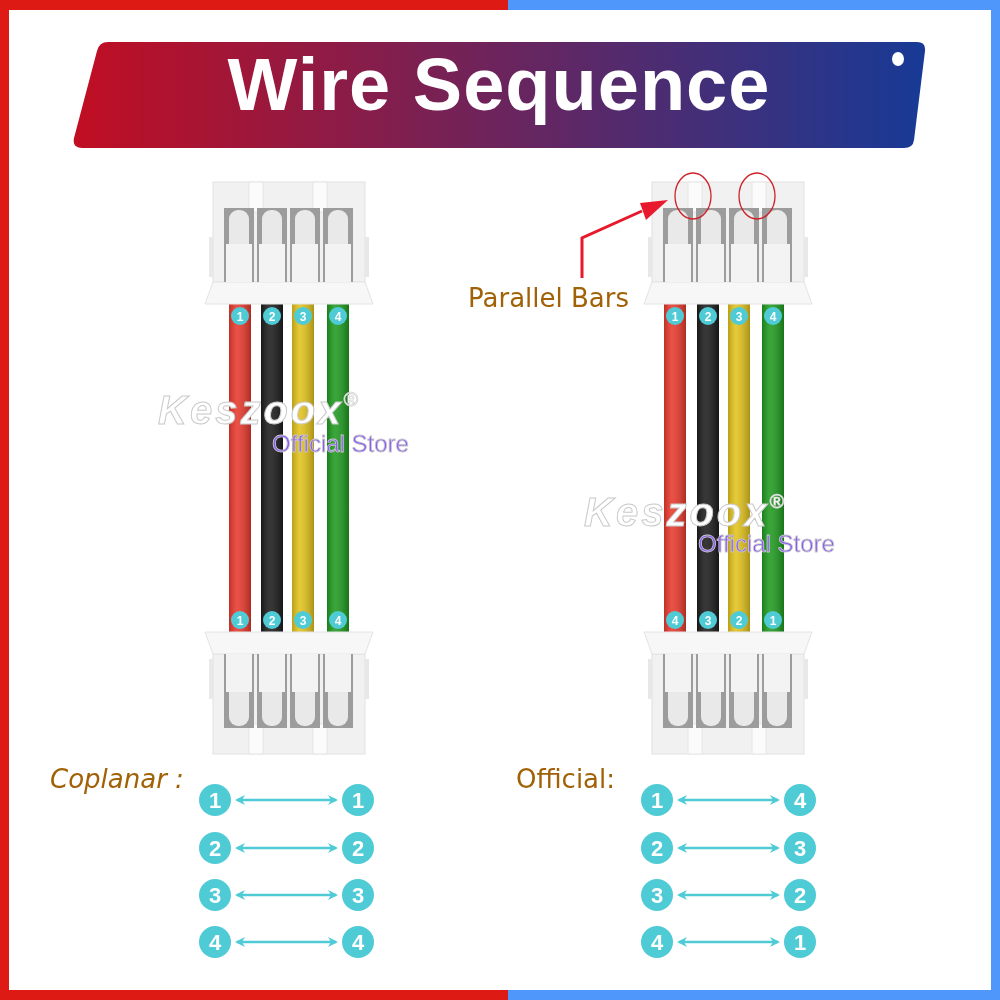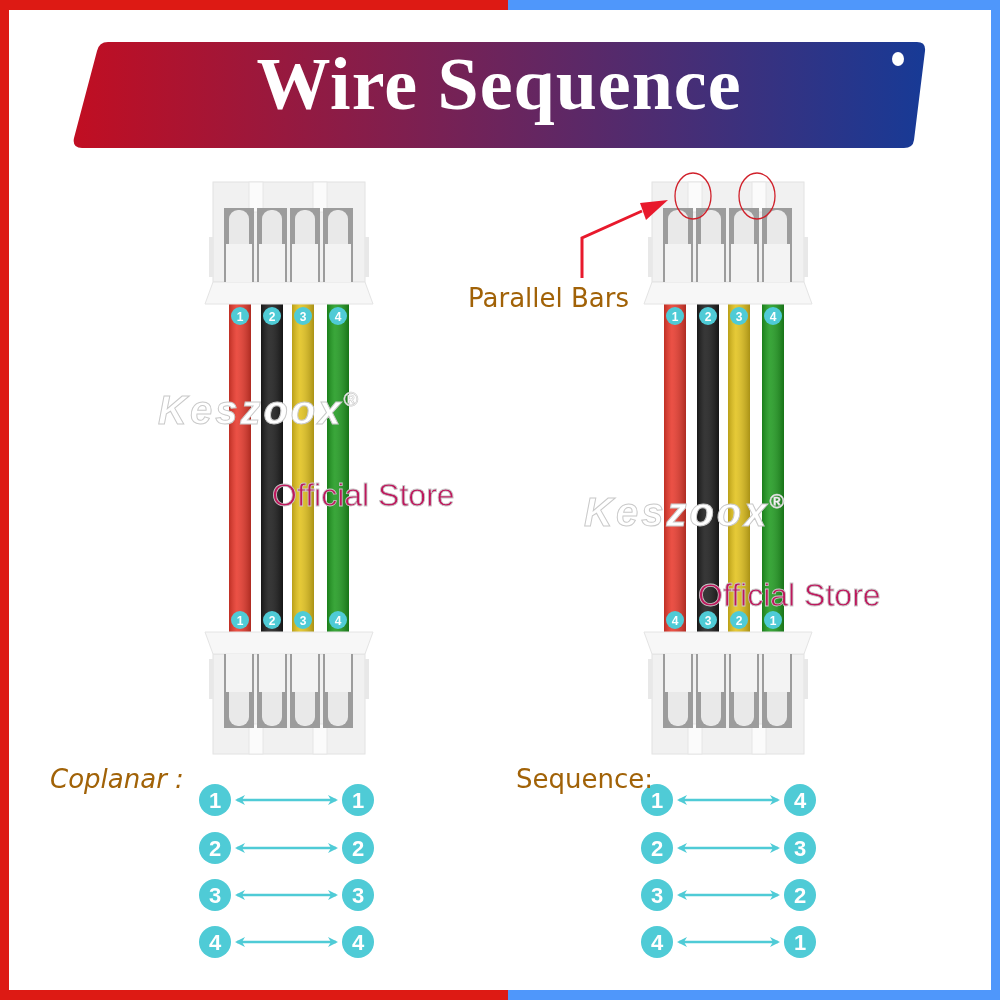--- a/index.html
+++ b/index.html
@@ -1,24 +1,24 @@
 <!DOCTYPE html>
 <html><head>
 <meta charset="utf-8">
 <style>
   html,body{margin:0;padding:0;}
   body{width:1000px;height:1000px;position:relative;overflow:hidden;background:#fff;font-family:"Liberation Sans",sans-serif;}
   .frame-left{position:absolute;left:0;top:0;width:508px;height:1000px;background:#dd1a14;}
   .frame-right{position:absolute;left:508px;top:0;width:492px;height:1000px;background:#4f97fb;}
   .canvas{position:absolute;left:9px;top:10px;width:982px;height:980px;background:#fff;}
   svg{position:absolute;left:0;top:0;}
-  .title{position:absolute;left:73px;top:42px;width:852px;height:84px;display:flex;align-items:center;justify-content:center;color:#fff;font-weight:bold;font-size:74px;letter-spacing:1px;font-family:Liberation Serif, serif;}
+  .title{position:absolute;left:73px;top:42px;width:852px;height:84px;display:flex;align-items:center;justify-content:center;color:#fff;font-weight:bold;font-size:74px;letter-spacing:1px;font-family:Liberation Sans, sans-serif;}
   .label{position:absolute;color:#a16207;font-family:"DejaVu Sans",sans-serif;font-size:26px;}
   .wm1{position:absolute;font-style:italic;font-weight:bold;font-size:40px;color:#fff;-webkit-text-stroke:1px #c9c9c9;letter-spacing:3px;text-align:center;}
-  .wm2{position:absolute;font-size:32px;color:#be185d;margin-top:47px;-webkit-text-stroke:0.8px #c9c9c9;}
+  .wm2{position:absolute;font-size:24px;color:#8b5cf6;-webkit-text-stroke:0.8px #c9c9c9;}
 </style>
 </head>
 <body>
 
 <div class="frame-left"></div>
 <div class="frame-right"></div>
 <div class="canvas"></div>
 
 <svg width="1000" height="1000" viewBox="0 0 1000 1000">
   <defs>
@@ -244,13 +244,13 @@
 
 <div class="wm1" style="left:158px;top:388px;"><span>Keszoox</span><span style="font-size:20px;font-style:normal;vertical-align:top;-webkit-text-stroke:0.6px #c9c9c9;">®</span></div>
 <div class="wm2" style="left:272px;top:430px;">Official Store</div>
 <div class="wm1" style="left:584px;top:490px;"><span>Keszoox</span><span style="font-size:20px;font-style:normal;vertical-align:top;-webkit-text-stroke:0.6px #c9c9c9;">®</span></div>
 <div class="wm2" style="left:698px;top:530px;">Official Store</div>
 
 <div class="title">Wire Sequence</div>
 
 <div class="label" style="left:468px;top:283px;">Parallel Bars</div>
 <div class="label" style="left:50px;top:764px;font-style:italic;">Coplanar :</div>
-<div class="label" style="left:516px;top:764px;">Sequence:</div>
+<div class="label" style="left:516px;top:764px;">Official:</div>
 
 </body></html>

